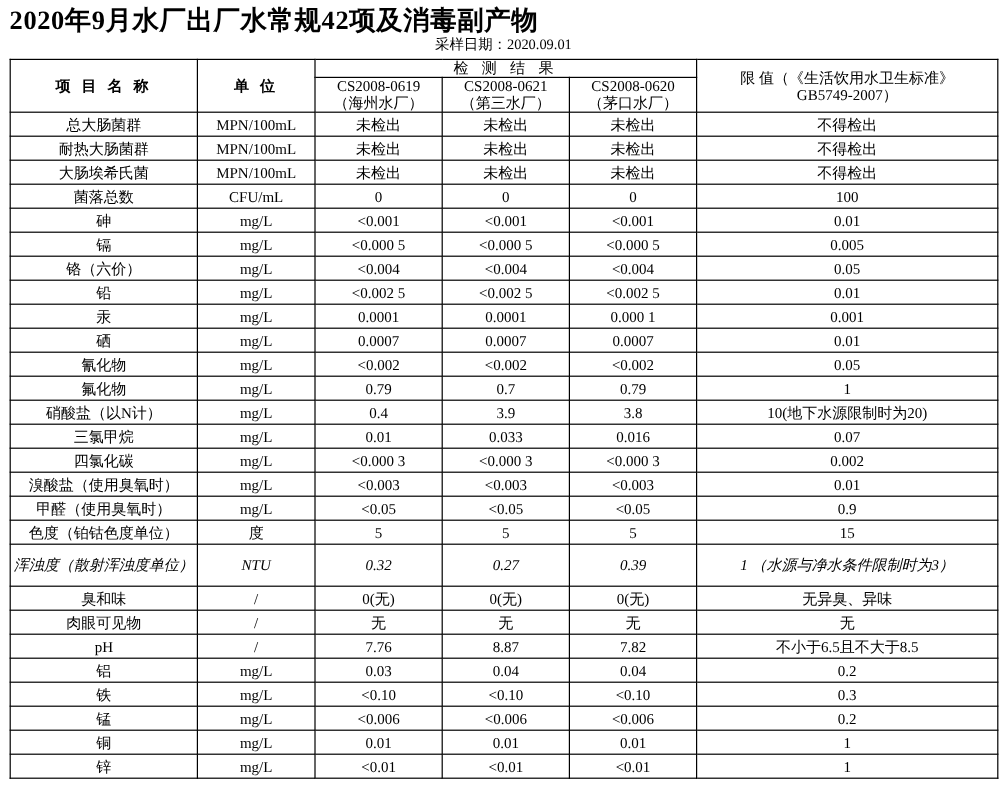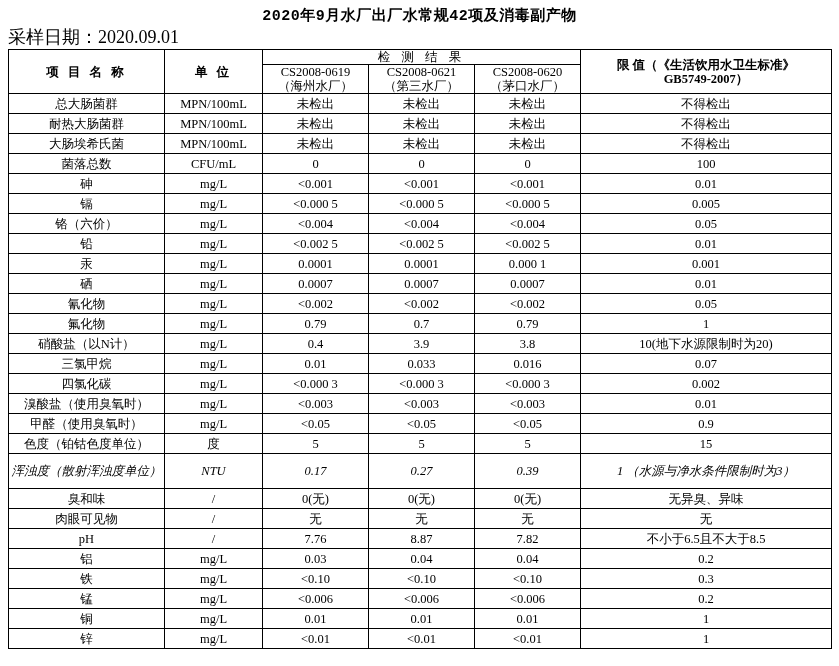--- a/index.html
+++ b/index.html
@@ -15,32 +15,31 @@
     overflow: hidden;
   }
   .page {
     position: relative;
     width: 839px;
     height: 666px;
     box-sizing: border-box;
     padding: 4px 8px 0 8px;
   }
   .doc-title {
-    text-align: center;
-    font-size: 15px;
+    text-align: left;
+    font-size: 22px;
     font-weight: bold;
     letter-spacing: 0.5px;
     line-height: 22px;
     margin: 2px 0 1px 0;
     white-space: nowrap;
-    font-family: Liberation Mono, monospace;
   }
   .sample-date {
-    text-align: left;
-    font-size: 18px;
+    text-align: center;
+    font-size: 12px;
     line-height: 17px;
     margin-bottom: 3px;
     white-space: nowrap;
   }
   table.report {
     border-collapse: collapse;
     width: 823px;
     table-layout: fixed;
   }
   table.report td, table.report th {
@@ -62,21 +61,21 @@
     font-weight: bold;
     letter-spacing: 3px;
   }
   .h-result {
     font-size: 15.5px;
     font-weight: normal;
     letter-spacing: 4px;
   }
   .h-limit {
     font-size: 14px;
-    font-weight: bold;
+    font-weight: normal;
     line-height: 17px;
   }
   .h-sub {
     font-size: 12.5px;
     line-height: 15px;
     font-weight: normal;
   }
   .row-name {
     font-size: 13px;
     padding: 0 2px;
@@ -281,21 +280,21 @@
           <td class="row-name">色度（铂钴色度单位）</td>
           <td class="row-unit">度</td>
           <td class="row-val">5</td>
           <td class="row-val">5</td>
           <td class="row-val">5</td>
           <td class="row-lim">15</td>
         </tr>
         <tr class="data-row tall">
           <td class="row-name">浑浊度（散射浑浊度单位）</td>
           <td class="row-unit">NTU</td>
-          <td class="row-val">0.17</td>
+          <td class="row-val">0.32</td>
           <td class="row-val">0.27</td>
           <td class="row-val">0.39</td>
           <td class="row-lim">1 （水源与净水条件限制时为3）</td>
         </tr>
         <tr class="data-row">
           <td class="row-name">臭和味</td>
           <td class="row-unit">/</td>
           <td class="row-val">0(无)</td>
           <td class="row-val">0(无)</td>
           <td class="row-val">0(无)</td>

